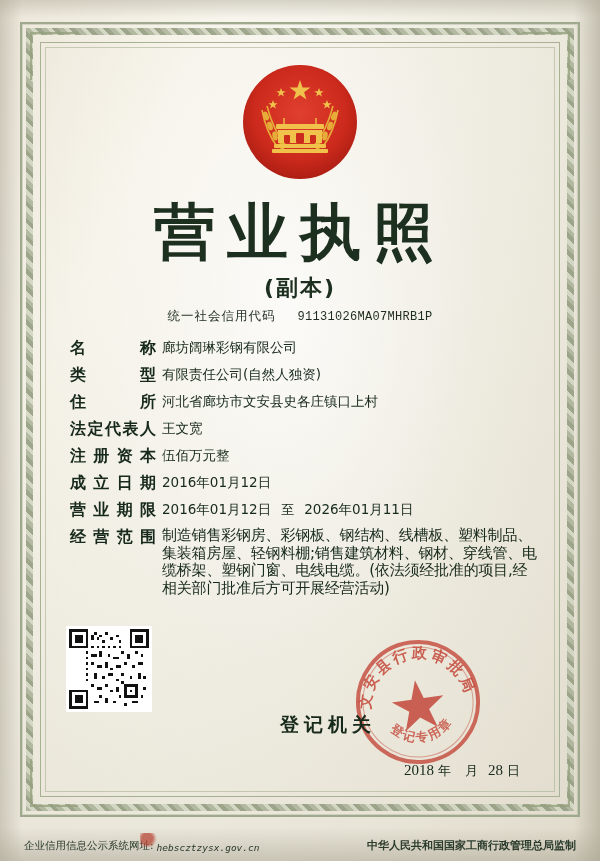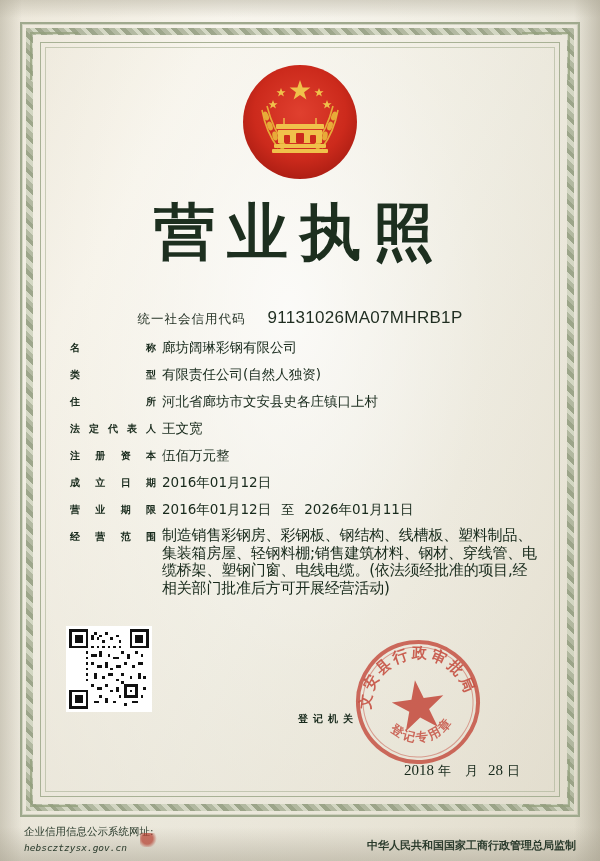--- a/index.html
+++ b/index.html
@@ -114,42 +114,42 @@
     left: 0; right: 0;
     display: flex;
     justify-content: center;
     align-items: baseline;
     gap: 22px;
     font-size: 12.5px;
     color: #1f2d20;
   }
   .credit-code-label { letter-spacing: 1px; }
   .credit-code-value {
-    font-family: Liberation Sans, sans-serif;
-    font-size: 17px;
+    font-family: Liberation Mono, monospace;
+    font-size: 12px;
     letter-spacing: .3px;
   }
 
   
   .fields {
     position: absolute;
     left: 70px;
     top: 338px;
     right: 58px;
   }
   .field-row {
     display: flex;
     align-items: flex-start;
     margin-bottom: 8px;
     min-height: 19px;
   }
   .field-label {
     width: 86px;
     flex: 0 0 86px;
-    font-size: 10px;
+    font-size: 16px;
     font-weight: bold;
     color: #17291b;
     letter-spacing: 0px;
     text-align: justify;
     text-align-last: justify;
     line-height: 19px;
   }
   .field-value {
     flex: 1;
     font-size: 13.5px;
@@ -193,21 +193,21 @@
     height: 132px;
     opacity: 0.86;
   }
 
   
   .registrar {
     position: absolute;
     left: 0; right: 0;
     top: 712px;
     text-align: center;
-    font-size: 10px;
+    font-size: 19px;
     font-weight: bold;
     color: #17291b;
     letter-spacing: 5px;
     padding-left: 20px;
     margin-left: 36px;
   }
 
   
   .dateline {
     position: absolute;
@@ -223,23 +223,22 @@
   .dateline .unit { font-size: 13px; margin: 0 8px 0 2px; }
 
   
   .footer-left {
     position: absolute;
     left: 24px;
     bottom: 8px;
     font-size: 10.5px;
     color: #2a3b2c;
     display: flex;
-    align-items: flex-start;
+    align-items: flex-end;
     gap: 3px;
-    flex-direction: column;
   }
   .footer-left .url {
     font-family: "DejaVu Sans Mono", "Liberation Mono", monospace;
     font-size: 9.5px;
     color: #2a3b2c;
     font-style: italic;
   }
   .footer-right {
     position: absolute;
     right: 24px;
@@ -325,20 +324,21 @@
         <rect x="70" y="73" width="6" height="8" rx="1"></rect>
       </g>
       <g stroke="#f0c14b" stroke-width="1.4">
         <line x1="44" y1="56" x2="44" y2="62"></line>
         <line x1="76" y1="56" x2="76" y2="62"></line>
       </g>
     </svg>
   </div>
 
   <div class="title">营业执照</div>
+  <div class="subtitle">(副本)</div>
 
   <div class="credit-code-row">
     <span class="credit-code-label">统一社会信用代码</span>
     <span class="credit-code-value">91131026MA07MHRB1P</span>
   </div>
 
   <div class="fields">
     <div class="field-row">
       <div class="field-label">名称</div>
       <div class="field-value">廊坊阔琳彩钢有限公司</div>

